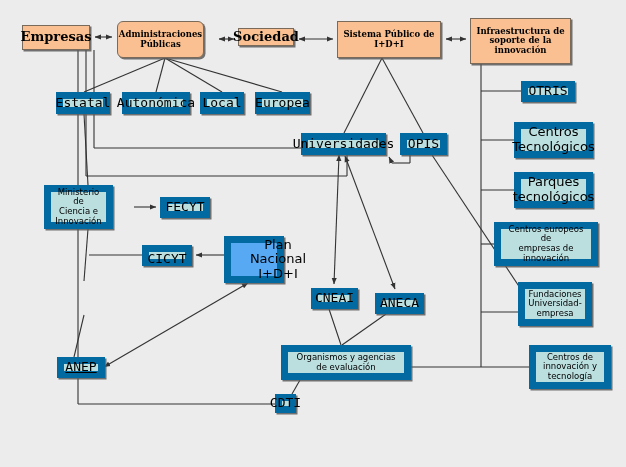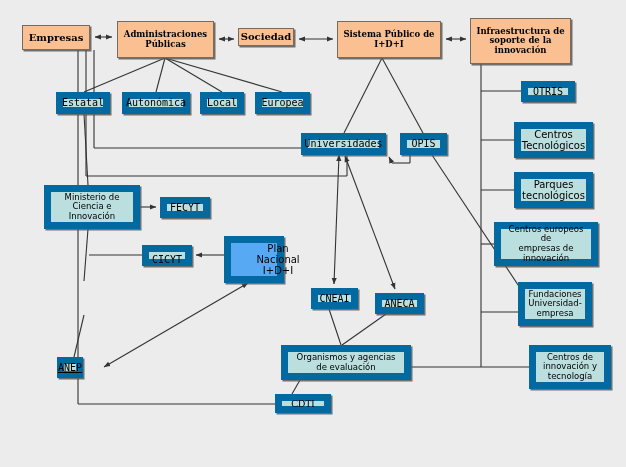--- a/index.html
+++ b/index.html
@@ -48,21 +48,21 @@
   .node.blue {
     background: #58a9f4;
     color: #000;
     font-family: "DejaVu Sans", sans-serif;
   }
   .mono {
     font-family: "DejaVu Sans Mono", monospace;
     letter-spacing: 0px;
   }
   .fs8 { font-size: 8.5px; }
-  .fs9 { font-size: 10px; }
+  .fs9 { font-size: 13px; }
 </style>
 </head>
 <body>
 
 <div id="root">
 
   <svg id="edges" viewBox="0 0 626 467" width="626" height="467">
     <defs>
       <marker id="ah" markerWidth="7" markerHeight="7" refX="6.2" refY="3" orient="auto" markerUnits="userSpaceOnUse">
         <path d="M0,0.4 L6.4,3 L0,5.6 z" fill="#333333"></path>
@@ -137,21 +137,21 @@
       <line x1="78" y1="404" x2="275" y2="404"></line>
 
       <line x1="142" y1="255" x2="89" y2="255"></line>
 
     </g>
   </svg>
 
 <div class="node orange fs9" style="left: 22px; top: 25px; width: 68px; height: 25px;">
       <span style="white-space: pre-line; padding: 0px 2px;">Empresas</span>
     </div>
-    <div class="node orange fs8" style="left: 117px; top: 21px; width: 97px; height: 37px;">
+    <div class="node orange fs8" style="left: 117px; top: 21px; width: 87px; height: 37px; border-radius: 6px;">
       <span style="white-space: pre-line; padding: 0px 2px;">Administraciones
 Públicas</span>
     </div>
     <div class="node orange fs9" style="left: 238px; top: 28px; width: 56px; height: 18px;">
       <span style="white-space: pre-line; padding: 0px 2px;">Sociedad</span>
     </div>
     <div class="node orange fs8" style="left: 337px; top: 21px; width: 104px; height: 37px;">
       <span style="white-space: pre-line; padding: 0px 2px;">Sistema Público de
 I+D+I</span>
     </div>
@@ -197,45 +197,45 @@
     <div class="node cyan fs8" style="left: 518px; top: 282px; width: 74px; height: 44px;">
       <span style="white-space: pre-line; padding: 0px 2px;">Fundaciones
 Universidad-
 empresa</span>
     </div>
     <div class="node cyan fs8" style="left: 529px; top: 345px; width: 82px; height: 44px;">
       <span style="white-space: pre-line; padding: 0px 2px;">Centros de
 innovación y
 tecnología</span>
     </div>
-    <div class="node cyan fs8" style="left: 44px; top: 185px; width: 96px; height: 44px;">
+    <div class="node cyan fs8" style="left: 44px; top: 185px; width: 69px; height: 44px;">
       <span style="white-space: pre-line; padding: 0px 2px;">Ministerio de
 Ciencia e
 Innovación</span>
     </div>
     <div class="node cyan mono fs9" style="left: 160px; top: 197px; width: 50px; height: 21px;">
       <span style="white-space: pre-line; padding: 0px 2px;">FECYT</span>
     </div>
     <div class="node cyan mono fs9" style="left: 142px; top: 245px; width: 50px; height: 21px;">
       <span style="white-space: pre-line; padding: 0px 2px; margin-top: 8px;">CICYT</span>
     </div>
     <div class="node blue fs9" style="left: 224px; top: 236px; width: 60px; height: 47px;">
       <span style="white-space: pre-line; padding: 0px 2px; margin-left: 48px;">Plan
 Nacional
 I+D+I</span>
     </div>
-    <div class="node cyan mono fs9" style="left: 57px; top: 357px; width: 26px; height: 21px; text-decoration: underline;">
+    <div class="node cyan mono fs9" style="left: 57px; top: 357px; width: 48px; height: 21px; text-decoration: underline;">
       <span style="white-space: pre-line; padding: 0px 2px;">ANEP</span>
     </div>
     <div class="node cyan mono fs9" style="left: 311px; top: 288px; width: 47px; height: 21px;">
       <span style="white-space: pre-line; padding: 0px 2px;">CNEAI</span>
     </div>
     <div class="node cyan mono fs9" style="left: 375px; top: 293px; width: 49px; height: 21px;">
       <span style="white-space: pre-line; padding: 0px 2px;">ANECA</span>
     </div>
     <div class="node cyan fs8" style="left: 281px; top: 345px; width: 130px; height: 35px;">
       <span style="white-space: pre-line; padding: 0px 2px;">Organismos y agencias
 de evaluación</span>
     </div>
-    <div class="node cyan mono fs9" style="left: 275px; top: 394px; width: 56px; height: 19px; font-family: Liberation Serif, serif;">
+    <div class="node cyan mono fs9" style="left: 275px; top: 394px; width: 21px; height: 19px;">
       <span style="white-space: pre-line; padding: 0px 2px;">CDTI</span>
     </div>
   </div>
 
 </body></html>

